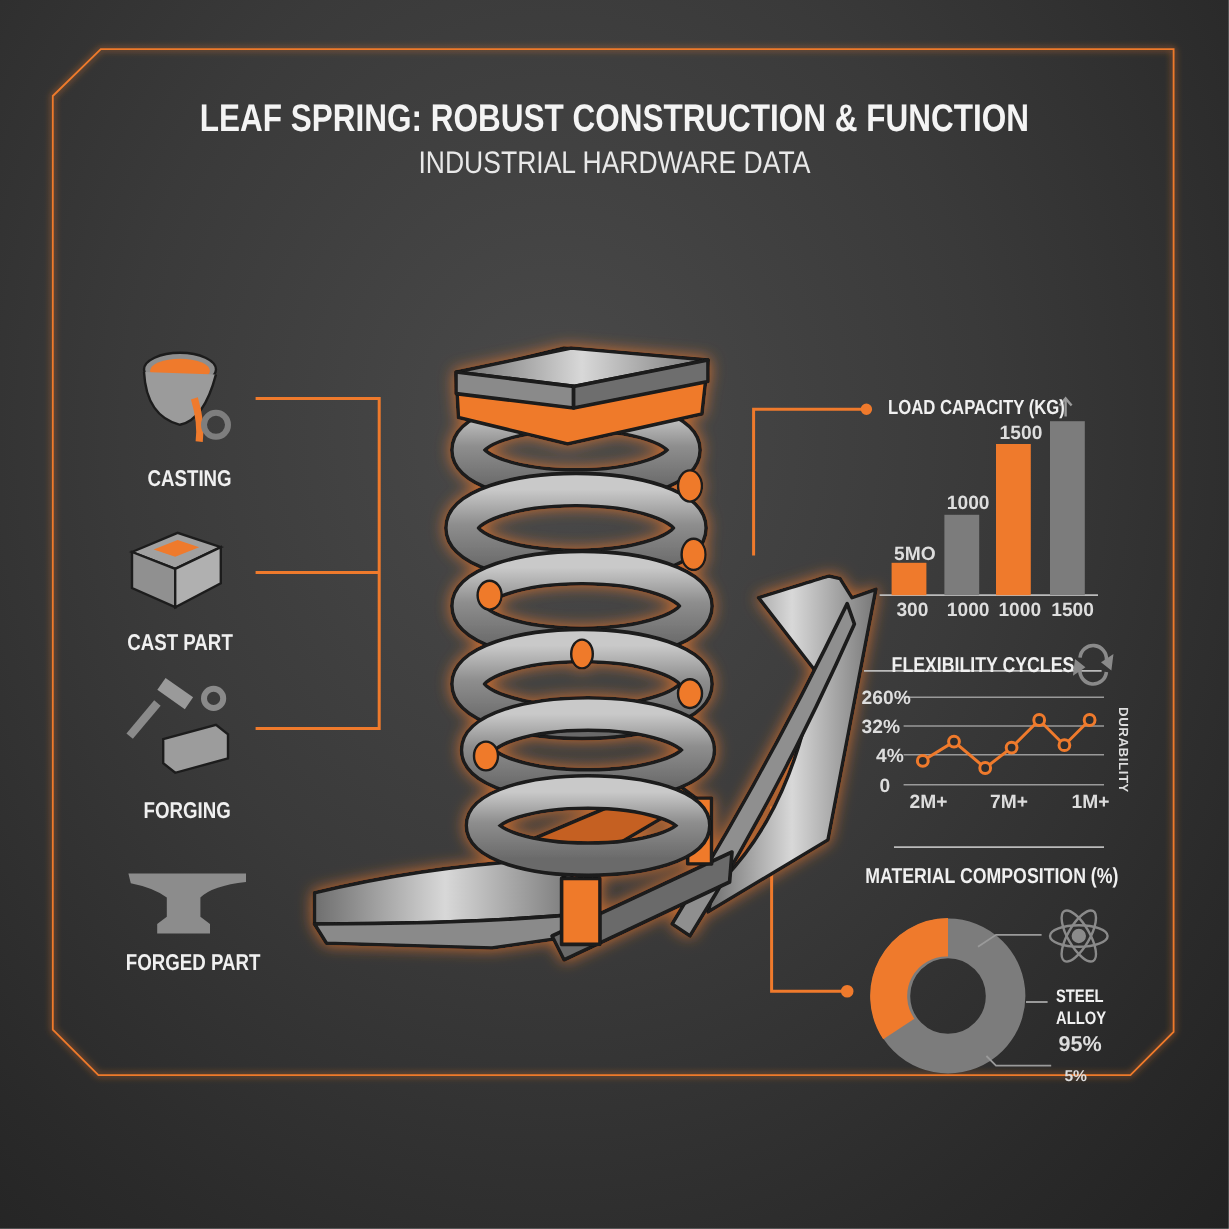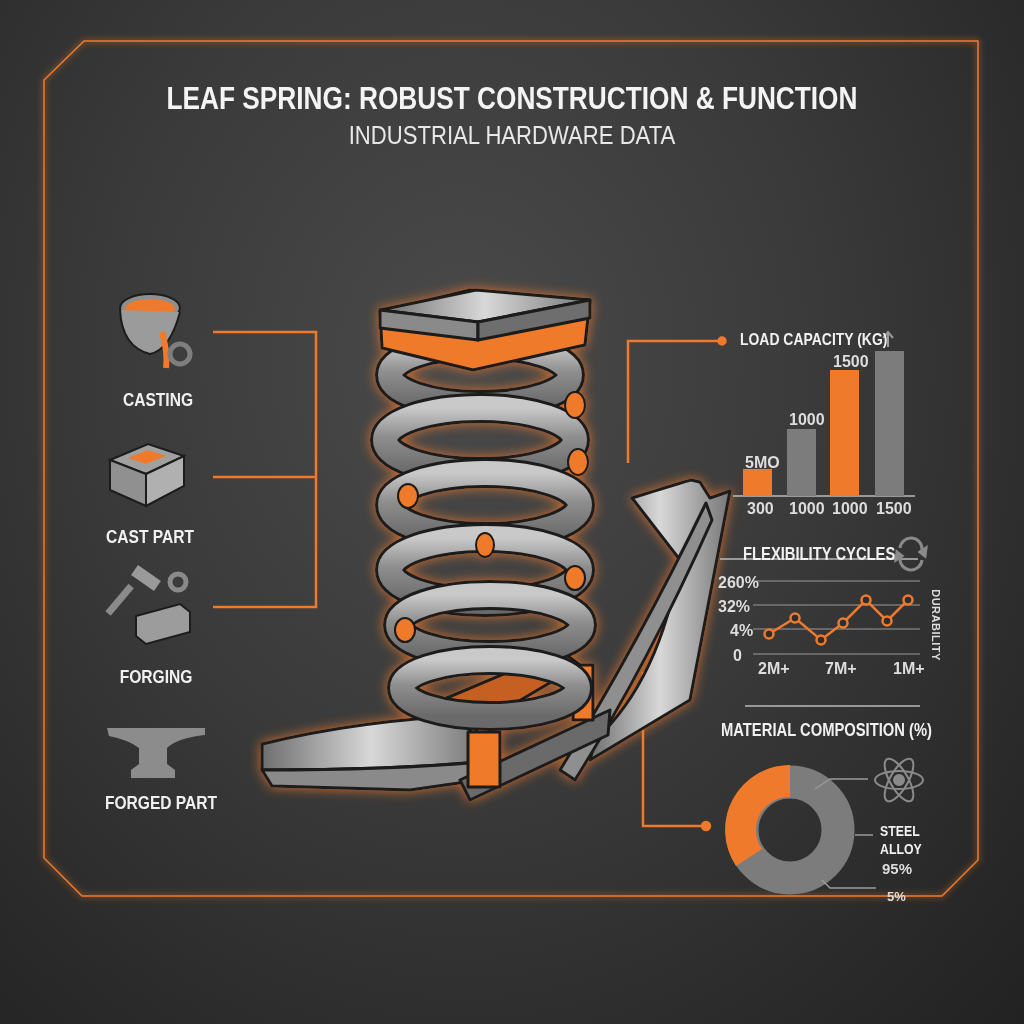--- a/index.html
+++ b/index.html
@@ -228,14 +228,14 @@
 <div class="abs small" style="left:730px; top:622px;">4%</div>
 <div class="abs small" style="left:733px; top:647px;">0</div>
 <div class="abs small" style="left:758px; top:660px;">2M+</div>
 <div class="abs small" style="left:825px; top:660px;">7M+</div>
 <div class="abs small" style="left:893px; top:660px;">1M+</div>
 <div class="abs small" style="left:900px; top:619px; transform:rotate(90deg); transform-origin:center; font-size:11px; letter-spacing:0.5px;">DURABILITY</div>
 
 <div class="abs label chart-title" style="left:721px; top:720px; font-size:18px;">MATERIAL COMPOSITION (%)</div>
 <div class="abs label" style="left:880px; top:822px; font-size:15px; text-align:left; transform-origin:left;">STEEL</div>
 <div class="abs label" style="left:880px; top:840px; font-size:15px; text-align:left; transform-origin:left;">ALLOY</div>
-<div class="abs small" style="left:882px; top:860px; font-size:15px;">95%</div>
+<div class="abs small" style="left:882px; top:860px; font-size:18px;">95%</div>
 <div class="abs small" style="left:887px; top:889px; font-size:13px;">5%</div>
 
 </body></html>

